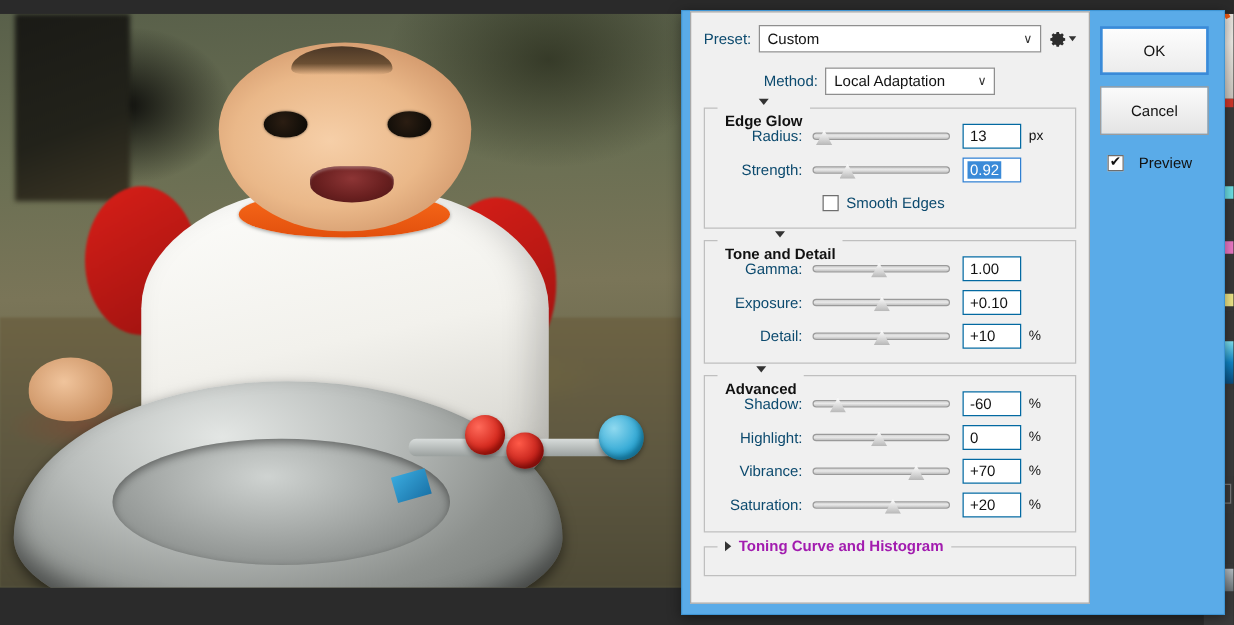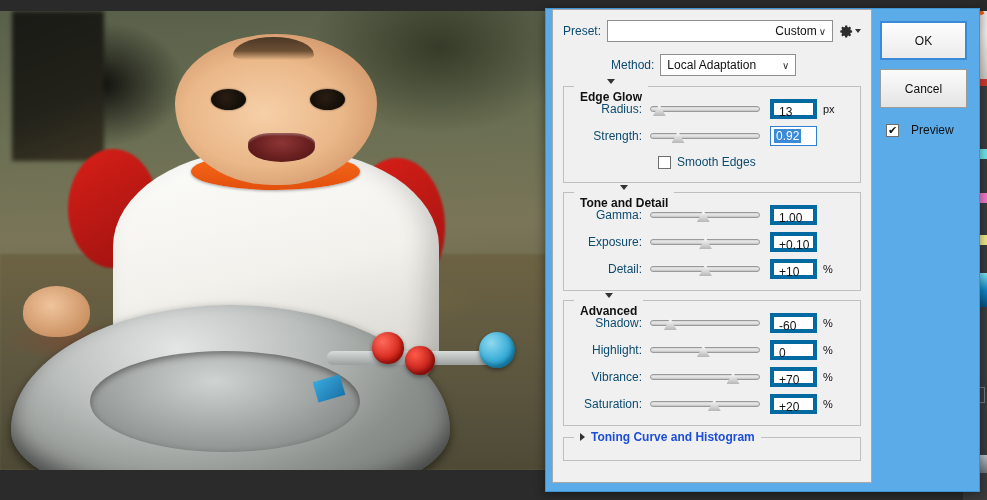--- a/index.html
+++ b/index.html
@@ -193,21 +193,21 @@
 
   
   #preset-row { display: flex; align-items: center; gap: 6px; margin-bottom: 12px; }
   .lbl { font-size: 12px; color: #0c4a6e; white-space: nowrap; }
   #preset-select {
     flex: 1; height: 22px;
     background: #fff; border: 1px solid #8f8f8f;
     display: flex; align-items: center; padding: 0 4px 0 6px;
     font-size: 12px; color: #111;
   }
-  #preset-value { flex: 1; text-align: right; }
+  #preset-value { flex: 1; }
   .chev { font-size: 10px; color: #333; padding: 0 2px; }
   #gear-button { display: flex; align-items: center; gap: 1px; cursor: pointer; }
   #gear-icon { width: 15px; height: 15px; display: block; }
   .tri-down { width:0;height:0;border-left:3px solid transparent;border-right:3px solid transparent;border-top:4px solid #333; }
 
   
   #method-row { display: flex; align-items: center; gap: 6px; margin: 0 0 10px 0; padding-left: 48px; }
   #method-select {
     width: 136px; height: 22px;
     background: #fff; border: 1px solid #8f8f8f;
@@ -250,21 +250,21 @@
     clip-path: polygon(50% 0%, 100% 100%, 0% 100%);
     filter: drop-shadow(0 0 0.6px #7a7a7a);
   }
   .thumb::after {
     content:''; position:absolute; left:0; top:0; width:13px; height:12px;
     clip-path: polygon(50% 0%, 100% 100%, 0% 100%);
     background: linear-gradient(180deg, rgba(255,255,255,.9), rgba(160,160,160,.55));
   }
   .num {
     width: 47px; height: 20px; margin-left: 10px;
-    background: #fff; border: 4px solid #0369a1;
+    background: #fff; border: 1px solid #0369a1;
     font-size: 12px; color: #111; line-height: 18px;
     padding: 0 5px; text-align: left;
   }
   .num.selected {
     border: 1px solid #2f7fd1;
     background: #fff;
     padding: 0 3px;
   }
   .num.selected span { background: #3a8ad8; color: #fff; padding: 0 2px; }
   .unit { font-size: 11px; color: #111; margin-left: 6px; width: 16px; }
@@ -276,21 +276,21 @@
     font-size: 11px; color: #111; line-height: 1; margin-right: 6px;
   }
 
   
   #toning-curve-section {
     border: 1px solid #bfbfbf; height: 24px; position: relative; margin-top: 2px;
   }
   #toning-curve-title {
     position: absolute; top: -8px; left: 10px;
     background: #f0f0f0; padding: 0 6px;
-    font-size: 12px; font-weight: bold; color: #1d4ed8;
+    font-size: 12px; font-weight: bold; color: #a21caf;
     display:flex; align-items:center; gap:6px; cursor: pointer;
   }
 
   
   .btn {
     height: 39px; font-size: 12px; color: #111;
     background: linear-gradient(180deg, #fbfbfb, #e4e4e4);
     border: 1px solid #9c9c9c;
     display: flex; align-items: center; justify-content: center;
     cursor: pointer;

